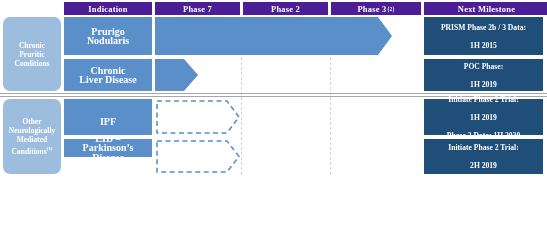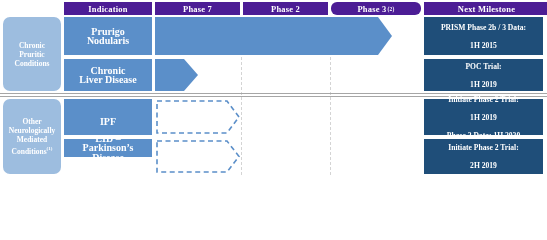--- a/index.html
+++ b/index.html
@@ -11,21 +11,21 @@
   
   .hdr{position:absolute;top:2px;height:13px;background:#4c1d95;
        color:#ffffff;font-size:8.5px;font-weight:bold;
        display:flex;align-items:center;justify-content:center;
        letter-spacing:.2px;white-space:nowrap;}
   .hdr sup{font-size:5.5px;vertical-align:super;margin-left:1px;}
 
   .h-ind{left:64px;width:88px;}
   .h-p1 {left:155px;width:85px;}
   .h-p2 {left:243px;width:85px;}
-  .h-p3 {left:331px;width:90px;border-radius:6px;}
+  .h-p3 {left:331px;width:90px;}
   .h-nm {left:424px;width:125px;}
 
   
   .vdiv{position:absolute;top:17px;height:158px;width:0;
         border-left:1.6px dashed #d4d4d4;}
   .vdiv.d1{left:241px;}
   .vdiv.d2{left:330px;}
 
   
   .hrule{position:absolute;left:0;width:547px;height:0;
@@ -138,21 +138,21 @@
 
   <div class="ind ind-cld">
     <div>
       <span>Chronic</span><br>
       <span>Liver Disease</span>
     </div>
   </div>
   <div class="arrow arw-cld"></div>
   <div class="mile ms-cld">
     <div>
-      <span>POC Trial:</span><br>
+      <span>POC Phase:</span><br>
       <span>1H 2019</span>
     </div>
   </div>
 
   <div class="ind ind-cc">
     <div>
       <br>
       <span>IPF</span>
     </div>
   </div>

